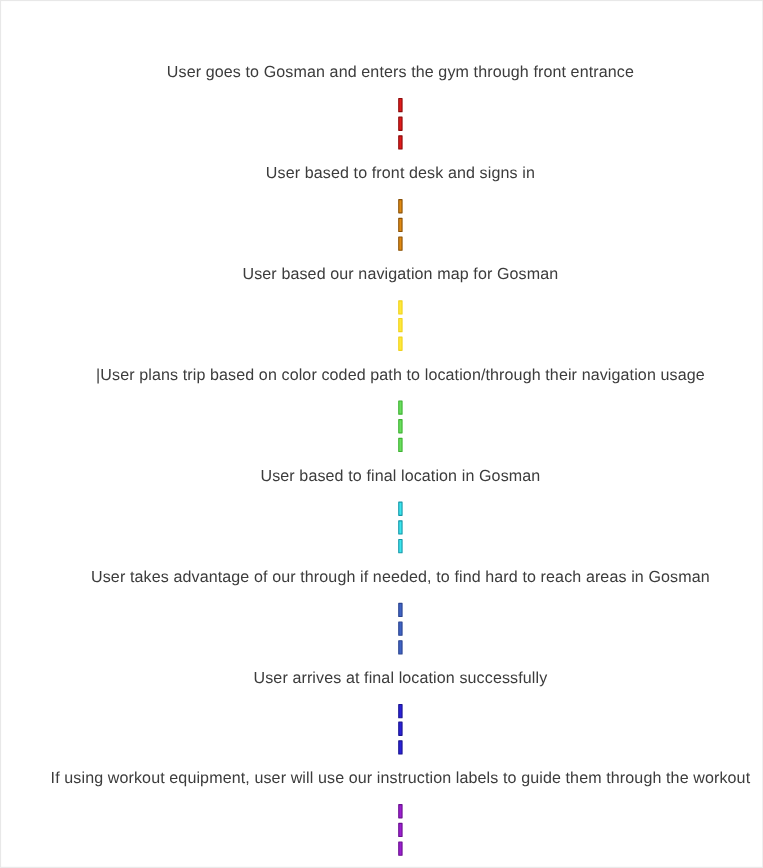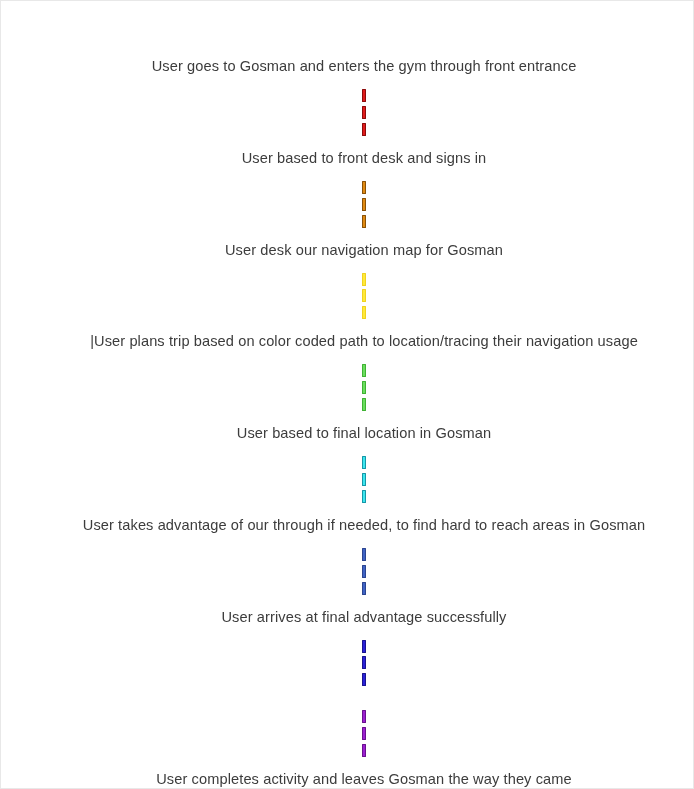--- a/index.html
+++ b/index.html
@@ -67,50 +67,50 @@
         <div class="dash" style="background: rgb(224, 27, 27); border: 1px solid rgb(140, 11, 11);"></div>
         <div class="dash" style="background: rgb(224, 27, 27); border: 1px solid rgb(140, 11, 11);"></div>
         <div class="dash" style="background: rgb(224, 27, 27); border: 1px solid rgb(140, 11, 11);"></div>
       </div>
       <div class="step-label">User based to front desk and signs in</div>
       <div class="connector" style="height: 56px; margin-top: 12px; margin-bottom: 12px;">
         <div class="dash" style="background: rgb(224, 138, 18); border: 1px solid rgb(138, 81, 6);"></div>
         <div class="dash" style="background: rgb(224, 138, 18); border: 1px solid rgb(138, 81, 6);"></div>
         <div class="dash" style="background: rgb(224, 138, 18); border: 1px solid rgb(138, 81, 6);"></div>
       </div>
-      <div class="step-label">User desk our navigation map for Gosman</div>
+      <div class="step-label">User based our navigation map for Gosman</div>
       <div class="connector" style="height: 56px; margin-top: 12px; margin-bottom: 12px;">
         <div class="dash" style="background: rgb(255, 233, 58); border: 1px solid rgb(240, 210, 31);"></div>
         <div class="dash" style="background: rgb(255, 233, 58); border: 1px solid rgb(240, 210, 31);"></div>
         <div class="dash" style="background: rgb(255, 233, 58); border: 1px solid rgb(240, 210, 31);"></div>
       </div>
-      <div class="step-label">|User plans trip based on color coded path to location/tracing their navigation usage</div>
+      <div class="step-label">|User plans trip based on color coded path to location/through their navigation usage</div>
       <div class="connector" style="height: 56px; margin-top: 12px; margin-bottom: 12px;">
         <div class="dash" style="background: rgb(106, 222, 94); border: 1px solid rgb(63, 178, 51);"></div>
         <div class="dash" style="background: rgb(106, 222, 94); border: 1px solid rgb(63, 178, 51);"></div>
         <div class="dash" style="background: rgb(106, 222, 94); border: 1px solid rgb(63, 178, 51);"></div>
       </div>
       <div class="step-label">User based to final location in Gosman</div>
       <div class="connector" style="height: 56px; margin-top: 12px; margin-bottom: 12px;">
         <div class="dash" style="background: rgb(60, 230, 238); border: 1px solid rgb(21, 151, 168);"></div>
         <div class="dash" style="background: rgb(60, 230, 238); border: 1px solid rgb(21, 151, 168);"></div>
         <div class="dash" style="background: rgb(60, 230, 238); border: 1px solid rgb(21, 151, 168);"></div>
       </div>
       <div class="step-label">User takes advantage of our through if needed, to find hard to reach areas in Gosman</div>
       <div class="connector" style="height: 56px; margin-top: 12px; margin-bottom: 12px;">
         <div class="dash" style="background: rgb(63, 99, 196); border: 1px solid rgb(43, 68, 144);"></div>
         <div class="dash" style="background: rgb(63, 99, 196); border: 1px solid rgb(43, 68, 144);"></div>
         <div class="dash" style="background: rgb(63, 99, 196); border: 1px solid rgb(43, 68, 144);"></div>
       </div>
-      <div class="step-label">User arrives at final advantage successfully</div>
+      <div class="step-label">User arrives at final location successfully</div>
       <div class="connector" style="height: 56px; margin-top: 12px; margin-bottom: 12px;">
         <div class="dash" style="background: rgb(42, 33, 216); border: 1px solid rgb(26, 20, 144);"></div>
         <div class="dash" style="background: rgb(42, 33, 216); border: 1px solid rgb(26, 20, 144);"></div>
         <div class="dash" style="background: rgb(42, 33, 216); border: 1px solid rgb(26, 20, 144);"></div>
       </div>
+      <div class="step-label">If using workout equipment, user will use our instruction labels to guide them through the workout</div>
       <div class="connector" style="height: 56px; margin-top: 12px; margin-bottom: 12px;">
         <div class="dash" style="background: rgb(155, 31, 208); border: 1px solid rgb(106, 16, 143);"></div>
         <div class="dash" style="background: rgb(155, 31, 208); border: 1px solid rgb(106, 16, 143);"></div>
         <div class="dash" style="background: rgb(155, 31, 208); border: 1px solid rgb(106, 16, 143);"></div>
       </div>
-      <div class="step-label">User completes activity and leaves Gosman the way they came</div>
     </div>
 </div>
 
 </body></html>

